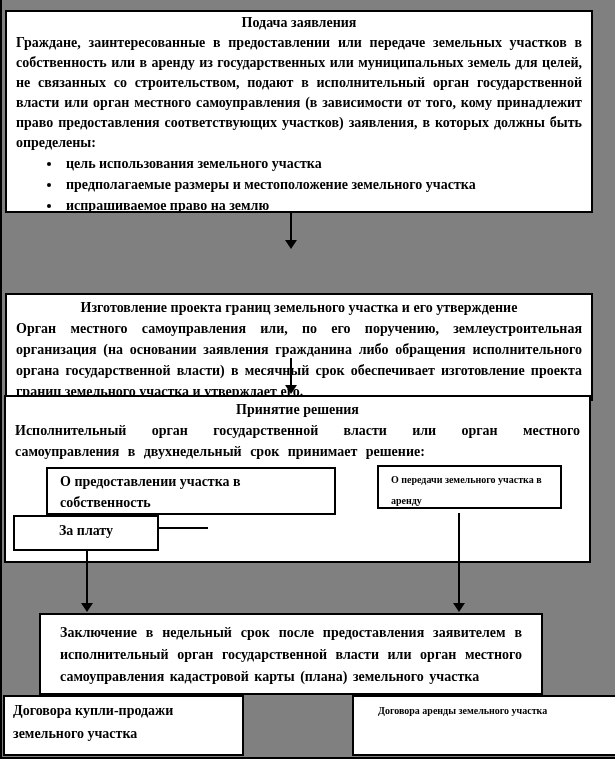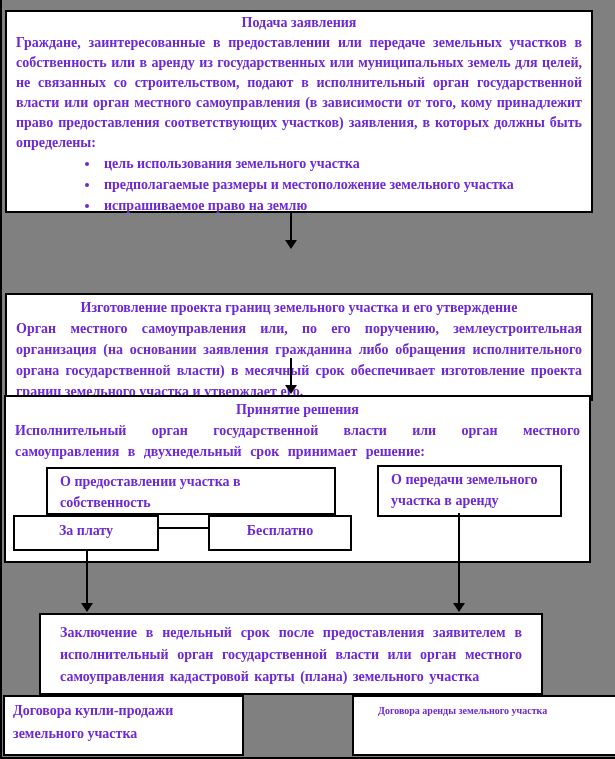--- a/index.html
+++ b/index.html
@@ -4,21 +4,21 @@
 <style>
   html, body { margin: 0; padding: 0; }
   body { background: #808080; }
   #canvas {
     position: relative;
     width: 615px;
     height: 759px;
     background: #808080;
     font-family: "Liberation Serif", "DejaVu Serif", serif;
     font-weight: bold;
-    color: #6d28d9;
+    color: #000000;
     overflow: hidden;
   }
   .box {
     position: absolute;
     background: #ffffff;
     border: 2px solid #000000;
     box-sizing: border-box;
   }
   .title { text-align: center; }
   .just  { text-align: justify; }
@@ -29,26 +29,26 @@
   .hline { height: 2px; }
   .arrowhead {
     position: absolute;
     width: 0; height: 0;
     border-left: 6px solid transparent;
     border-right: 6px solid transparent;
     border-top: 9px solid #000000;
   }
   #step1-box   { left: 5px;  top: 10px;  width: 588px; height: 203px; padding: 1px 9px; }
   #step1-box ul { margin: 0; padding: 0 0 0 46px; }
-  #step1-box li { line-height: 21px; padding-left: 4px; margin-left: 38px; }
+  #step1-box li { line-height: 21px; padding-left: 4px; }
   #step2-box   { left: 5px;  top: 250px; width: 588px; height: 108px; padding: 2px 9px; margin-top: 43px; }
   #step3-box   { left: 4px;  top: 395px; width: 587px; height: 168px; padding: 2px 9px; }
   #step3-box .just { word-spacing: 5px; }
   #opt-ownership { left: 39px;  top: 467px; width: 290px; height: 48px; padding: 2px 12px; font-size: 14px; line-height: 21px; margin-left: 7px; }
-  #opt-lease     { left: 377px; top: 465px; width: 185px; height: 52px; padding: 2px 12px; font-size: 14px; line-height: 21px; }
+  #opt-lease     { left: 377px; top: 465px; width: 185px; height: 44px; padding: 2px 12px; font-size: 10px; line-height: 21px; }
   #opt-paid      { left: 13px;  top: 515px; width: 146px; height: 36px; padding-top: 6px; font-size: 14px; text-align: center; }
   #opt-free      { left: 208px; top: 515px; width: 144px; height: 36px; padding-top: 6px; font-size: 14px; text-align: center; }
   #step4-box   { left: 39px; top: 613px; width: 504px; height: 82px; padding: 7px 19px; }
   #step4-box .just { word-spacing: 2px; line-height: 22px; }
   #result-sale-box  { left: 3px;   top: 695px; width: 241px; height: 61px; padding: 2px 10px 2px 8px; font-size: 14px; line-height: 23px; }
   #result-lease-box { left: 352px; top: 695px; width: 270px; height: 61px; padding: 2px 10px 2px 24px; font-size: 10px; line-height: 23px; }
 </style>
 </head>
 <body>
 
@@ -85,23 +85,20 @@
 
   <div class="box" id="opt-ownership">
     <div>О предоставлении участка в собственность</div>
   </div>
   <div class="box" id="opt-lease">
     <div>О передачи земельного участка в аренду</div>
   </div>
   <div class="box" id="opt-paid">
     <div>За плату</div>
   </div>
-  <div class="box" id="opt-free">
-    <div>Бесплатно</div>
-  </div>
 
   <div class="hline" style="left:159px; top:527px; width:49px;"></div>
 
   <div class="vline" style="left:86px; top:551px; height:53px;"></div>
   <div class="arrowhead" style="left:81px; top:603px;"></div>
 
   <div class="vline" style="left:458px; top:513px; height:91px;"></div>
   <div class="arrowhead" style="left:453px; top:603px;"></div>
 
   <div class="box s2" id="step4-box">

